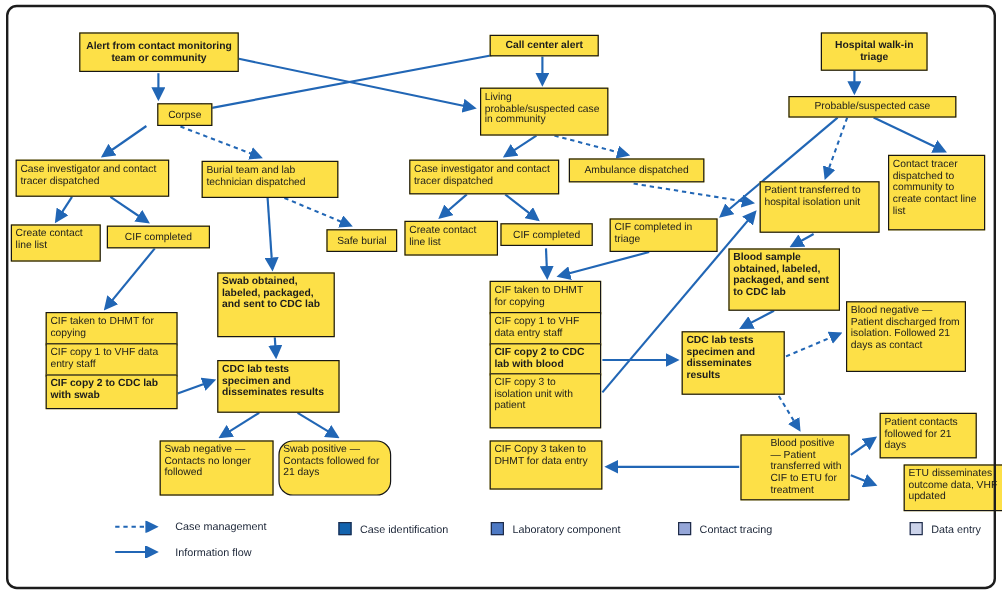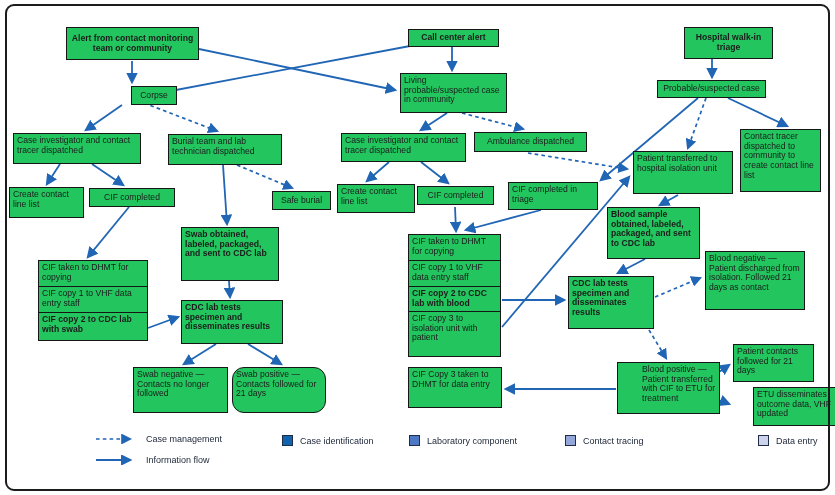--- a/index.html
+++ b/index.html
@@ -2,21 +2,21 @@
 <html style="--c-caseid: #1263ae; --c-lab: #4d79c4; --c-contact: #95a6d8; --c-dataentry: #ccd3ea; --c-arrow: #2166b5; --c-darktext: #1b2537;"><head>
 <meta charset="utf-8">
 <style>
   html,body{margin:0;padding:0;background:#ffffff;}
   .figure{position:relative;width:835px;height:495px;background:#fff;
           font-family:"Liberation Sans",sans-serif;overflow:hidden;}
   .frame{position:absolute;left:5px;top:4px;right:5px;bottom:4px;
          border:2.5px solid #1c1c1c;border-radius:9px;pointer-events:none;}
   #edges{position:absolute;left:0;top:0;}
   #nodes .node{position:absolute;box-sizing:border-box;border:1.8px solid #161616;
-         background:#22c55e;color:#1c1c1c;font-size:8.6px;line-height:1.13;padding:2px 3px;}
+         background:#fde047;color:#1c1c1c;font-size:8.6px;line-height:1.13;padding:2px 3px;}
   .cat-case_identification{background:var(--c-caseid);color:#fff;font-weight:bold;}
   .cat-laboratory{background:var(--c-lab);color:#fff;font-weight:bold;}
   .cat-contact_tracing{background:var(--c-contact);color:var(--c-darktext);}
   .cat-data_entry{background:var(--c-dataentry);color:var(--c-darktext);}
   .center{display:flex;align-items:center;justify-content:center;text-align:center;padding:1px 2px;}
   line.solid{stroke:var(--c-arrow);stroke-width:1.8;}
   line.dashed{stroke:var(--c-arrow);stroke-width:1.7;stroke-dasharray:3.6 3.2;}
   .legend-item{position:absolute;display:flex;align-items:center;gap:7px;
          color:var(--c-darktext);font-size:9px;white-space:nowrap;}
   .swatch{display:inline-block;width:11px;height:11px;border:1.6px solid #1f2c49;box-sizing:border-box;}
@@ -70,21 +70,21 @@
         <line x1="709" y1="396" x2="729" y2="404" class="solid" marker-end="url(#ah)"></line>
       </g>
   </svg>
 
   <div id="nodes">
       <div class="node cat-case_identification center" style="left: 66px; top: 27px; width: 133px; min-height: 33px;">Alert from contact monitoring team or community</div>
       <div class="node cat-case_identification center" style="left: 408px; top: 29px; width: 91px; min-height: 18px;">Call center alert</div>
       <div class="node cat-case_identification center" style="left: 684px; top: 27px; width: 89px; min-height: 32px;">Hospital walk-in triage</div>
       <div class="node center" style="left: 109px; top: 86px; width: 46px; min-height: 19px; margin-left: 22px;">Corpse</div>
       <div class="node" style="left: 400px; top: 73px; width: 107px; min-height: 40px;">Living probable/suspected case in community</div>
-      <div class="node center" style="left: 657px; top: 80px; width: 109px; min-height: 18px;">Probable/suspected case</div>
+      <div class="node center" style="left: 657px; top: 80px; width: 140px; min-height: 18px;">Probable/suspected case</div>
       <div class="node" style="left: 13px; top: 133px; width: 128px; min-height: 31px;">Case investigator and contact tracer dispatched</div>
       <div class="node" style="left: 168px; top: 134px; width: 114px; min-height: 31px;">Burial team and lab technician dispatched</div>
       <div class="node" style="left: 341px; top: 133px; width: 125px; min-height: 29px;">Case investigator and contact tracer dispatched</div>
       <div class="node center" style="left: 474px; top: 132px; width: 113px; min-height: 20px;">Ambulance dispatched</div>
       <div class="node" style="left: 633px; top: 151px; width: 100px; min-height: 43px;">Patient transferred to hospital isolation unit</div>
       <div class="node cat-contact_tracing" style="left: 740px; top: 129px; width: 81px; min-height: 63px;">Contact tracer dispatched to community to create contact line list</div>
       <div class="node cat-contact_tracing" style="left: 9px; top: 187px; width: 75px; min-height: 31px;">Create contact line list</div>
       <div class="node cat-data_entry center" style="left: 89px; top: 188px; width: 86px; min-height: 19px;">CIF completed</div>
       <div class="node center" style="left: 272px; top: 191px; width: 59px; min-height: 19px;">Safe burial</div>
       <div class="node cat-contact_tracing" style="left: 337px; top: 184px; width: 78px; min-height: 29px;">Create contact line list</div>
@@ -98,21 +98,21 @@
       <div class="node cat-laboratory" style="left: 181px; top: 300px; width: 102px; min-height: 44px;">CDC lab tests specimen and disseminates results</div>
       <div class="node" style="left: 408px; top: 234px; width: 93px; min-height: 28px;">CIF taken to DHMT for copying</div>
       <div class="node cat-data_entry" style="left: 408px; top: 260px; width: 93px; min-height: 28px;">CIF copy 1 to VHF data entry staff</div>
       <div class="node cat-laboratory" style="left: 408px; top: 286px; width: 93px; min-height: 27px;">CIF copy 2 to CDC lab with blood</div>
       <div class="node" style="left: 408px; top: 311px; width: 93px; min-height: 46px;">CIF copy 3 to isolation unit with patient</div>
       <div class="node cat-laboratory" style="left: 568px; top: 276px; width: 86px; min-height: 53px;">CDC lab tests specimen and disseminates results</div>
       <div class="node cat-contact_tracing" style="left: 705px; top: 251px; width: 100px; min-height: 59px;">Blood negative — Patient discharged from isolation. Followed 21 days as contact</div>
       <div class="node cat-contact_tracing" style="left: 133px; top: 367px; width: 95px; min-height: 46px;">Swab negative — Contacts no longer followed</div>
       <div class="node cat-contact_tracing" style="left: 232px; top: 367px; width: 94px; min-height: 46px; border-radius: 12px;">Swab positive — Contacts followed for 21 days</div>
       <div class="node cat-data_entry" style="left: 408px; top: 367px; width: 94px; min-height: 41px;">CIF Copy 3 taken to DHMT for data entry</div>
-      <div class="node" style="left: 617px; top: 362px; width: 103px; min-height: 52px; padding-left: 24px;">Blood positive — Patient transferred with CIF to ETU for treatment</div>
+      <div class="node" style="left: 617px; top: 362px; width: 91px; min-height: 52px; padding-left: 24px;">Blood positive — Patient transferred with CIF to ETU for treatment</div>
       <div class="node cat-contact_tracing" style="left: 733px; top: 344px; width: 81px; min-height: 38px;">Patient contacts followed for 21 days</div>
       <div class="node" style="left: 733px; top: 387px; width: 83px; min-height: 39px; margin-left: 20px;">ETU disseminates outcome data, VHF updated</div>
     </div>
 
   <div class="frame"></div>
 
   <div>
     <div class="legend-item" style="left:95px;top:434px;">
       <svg width="44" height="10">
         <line class="dashed" x1="1" y1="5" x2="35" y2="5" marker-end="url(#ah)"></line>

